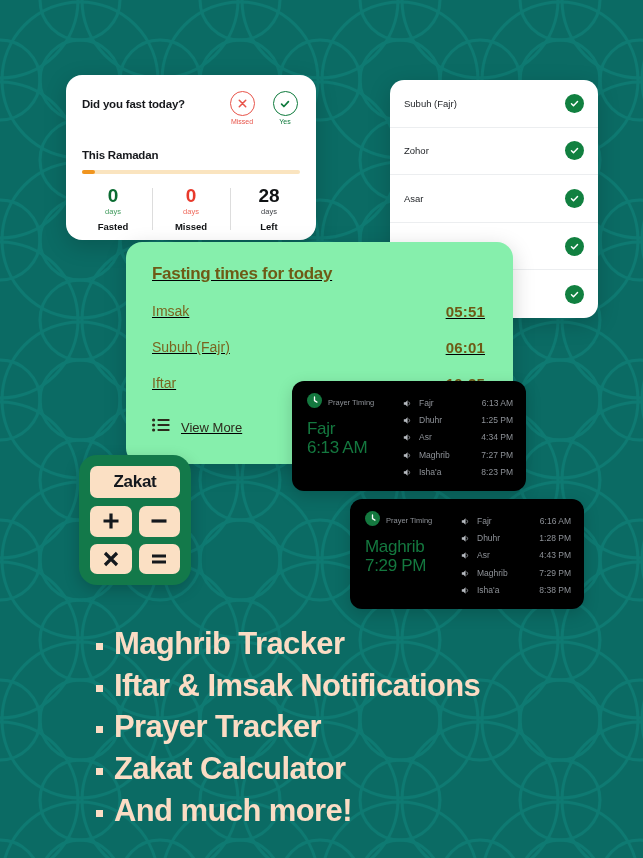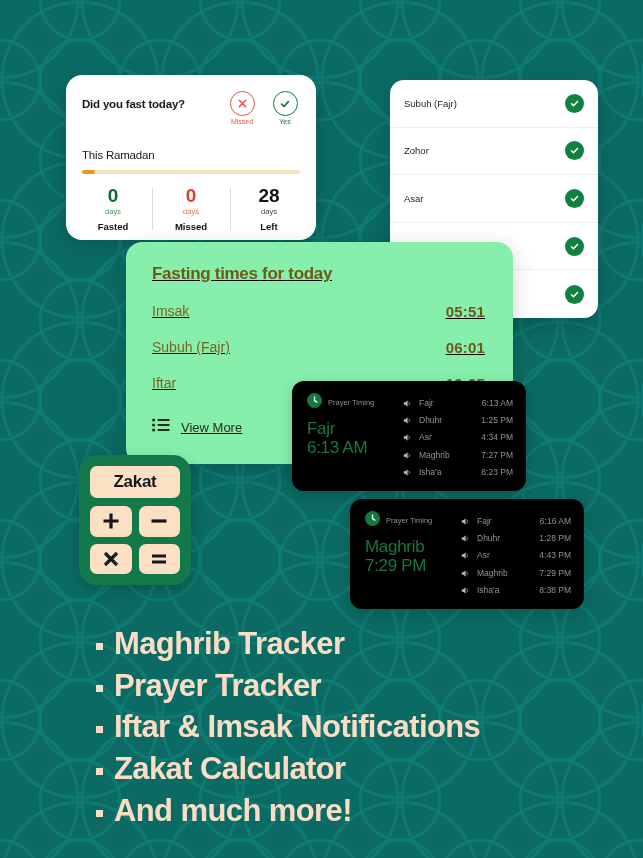--- a/index.html
+++ b/index.html
@@ -53,21 +53,21 @@
     border: 1.4px solid; margin: 0 auto;
     display: flex; align-items: center; justify-content: center;
   }
   .ans-circle.missed { border-color: #e8544a; }
   .ans-circle.yes { border-color: #0e7a3c; }
   .ans-label { font-size: 7px; margin-top: 2px; }
   .ans-label.missed { color: #e8544a; }
   .ans-label.yes { color: #0e7a3c; }
 
   #this-ramadan {
-    font-size: 11.5px; font-weight: normal; color: #16181c;
+    font-size: 11.5px; font-weight: bold; color: #16181c;
     padding: 0 16px; margin-top: 24px; letter-spacing: -0.2px;
   }
   #progress-track {
     margin: 9px 16px 0 16px; height: 4px;
     background: #fae4bf; border-radius: 3px; position: relative;
   }
   #progress-fill {
     position: absolute; left: 0; top: 0; bottom: 0;
     width: 6%; background: #f0951f; border-radius: 3px;
   }
@@ -556,25 +556,25 @@
   </div>
 </div>
 
 <div id="features">
   <div class="feature">
     <span class="feat-bullet"></span>
     <span class="feat-text">Maghrib Tracker</span>
   </div>
   <div class="feature">
     <span class="feat-bullet"></span>
-    <span class="feat-text">Prayer Tracker</span>
+    <span class="feat-text">Iftar &amp; Imsak Notifications</span>
   </div>
   <div class="feature">
     <span class="feat-bullet"></span>
-    <span class="feat-text">Iftar &amp; Imsak Notifications</span>
+    <span class="feat-text">Prayer Tracker</span>
   </div>
   <div class="feature">
     <span class="feat-bullet"></span>
     <span class="feat-text">Zakat Calculator</span>
   </div>
   <div class="feature">
     <span class="feat-bullet"></span>
     <span class="feat-text">And much more!</span>
   </div>
 </div>

